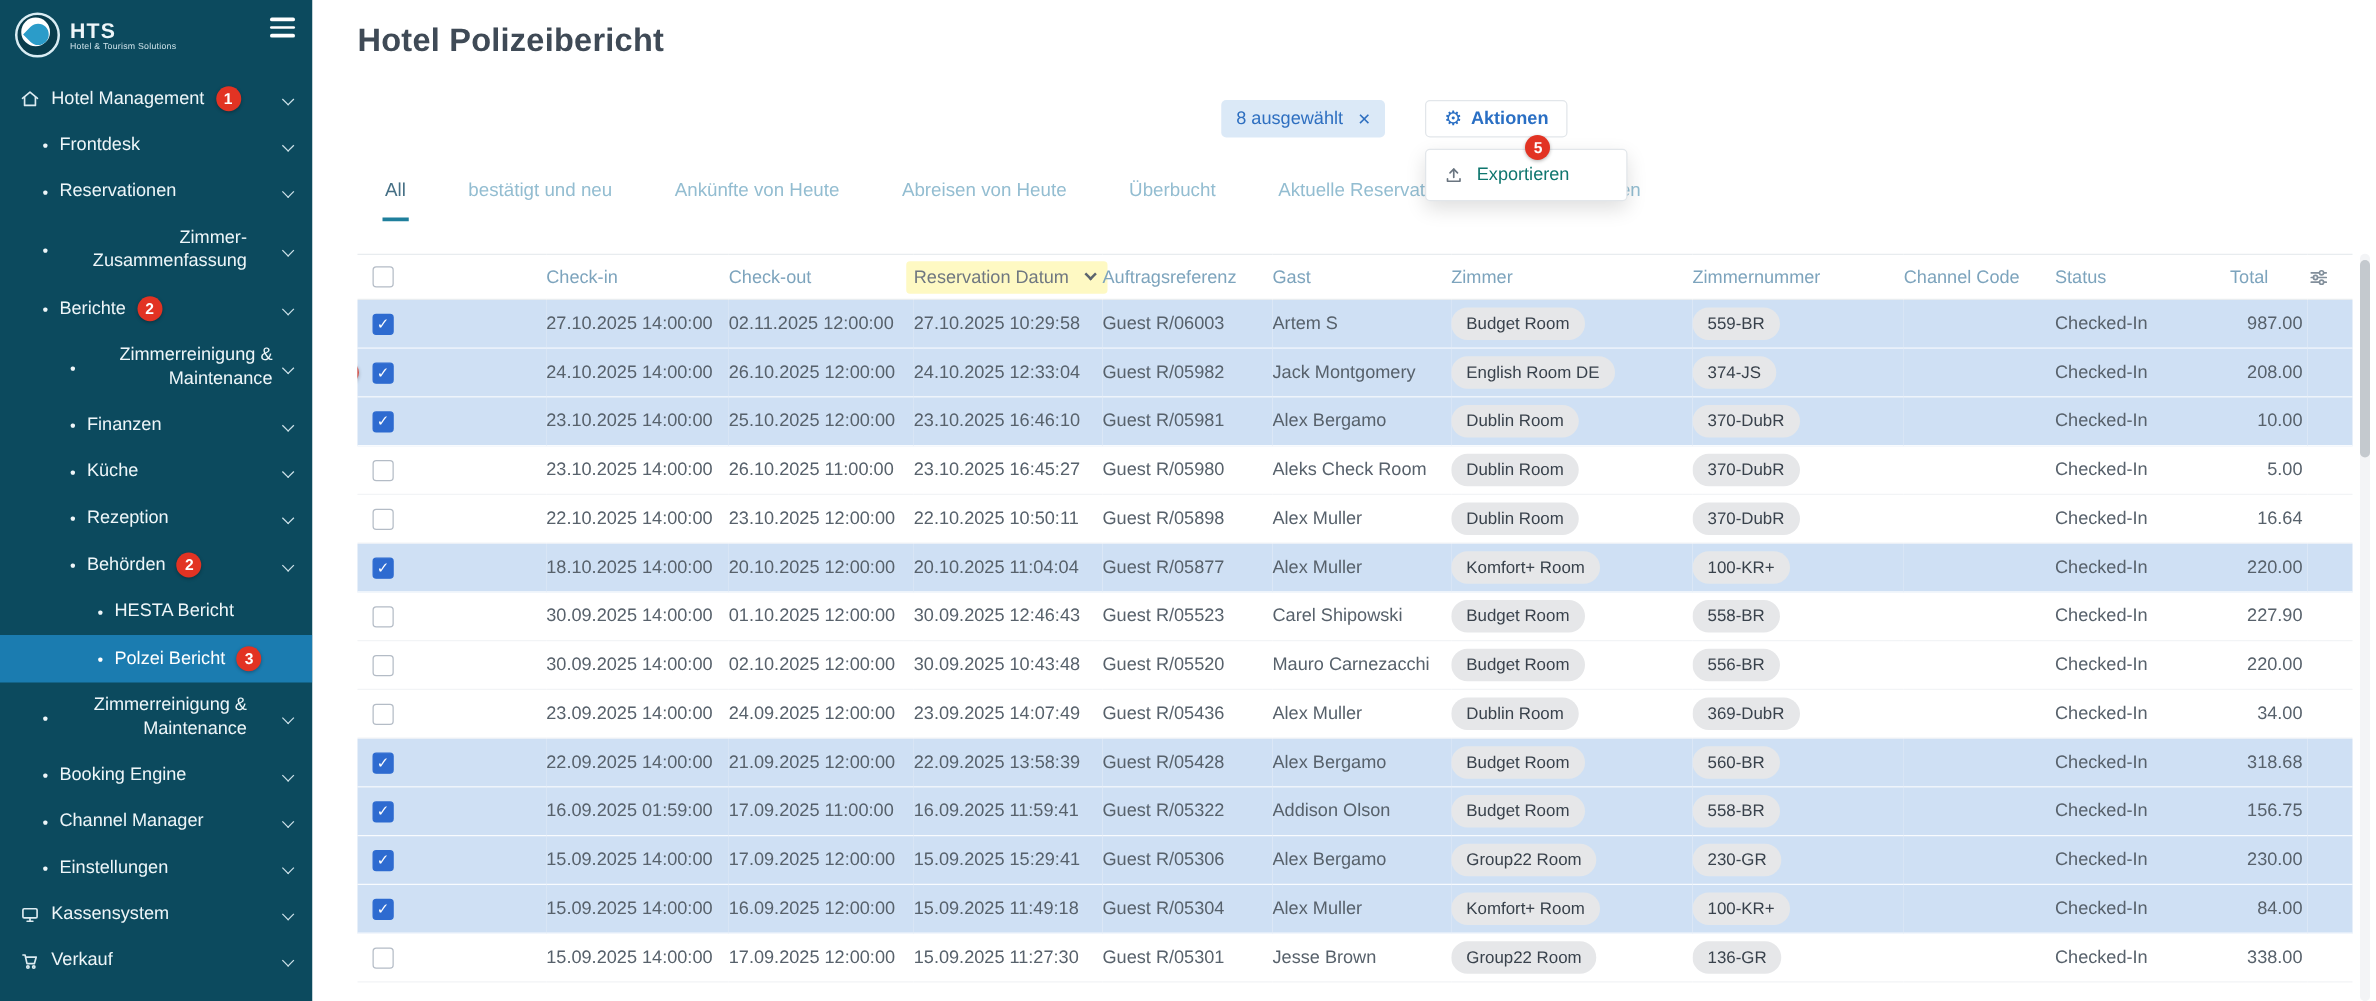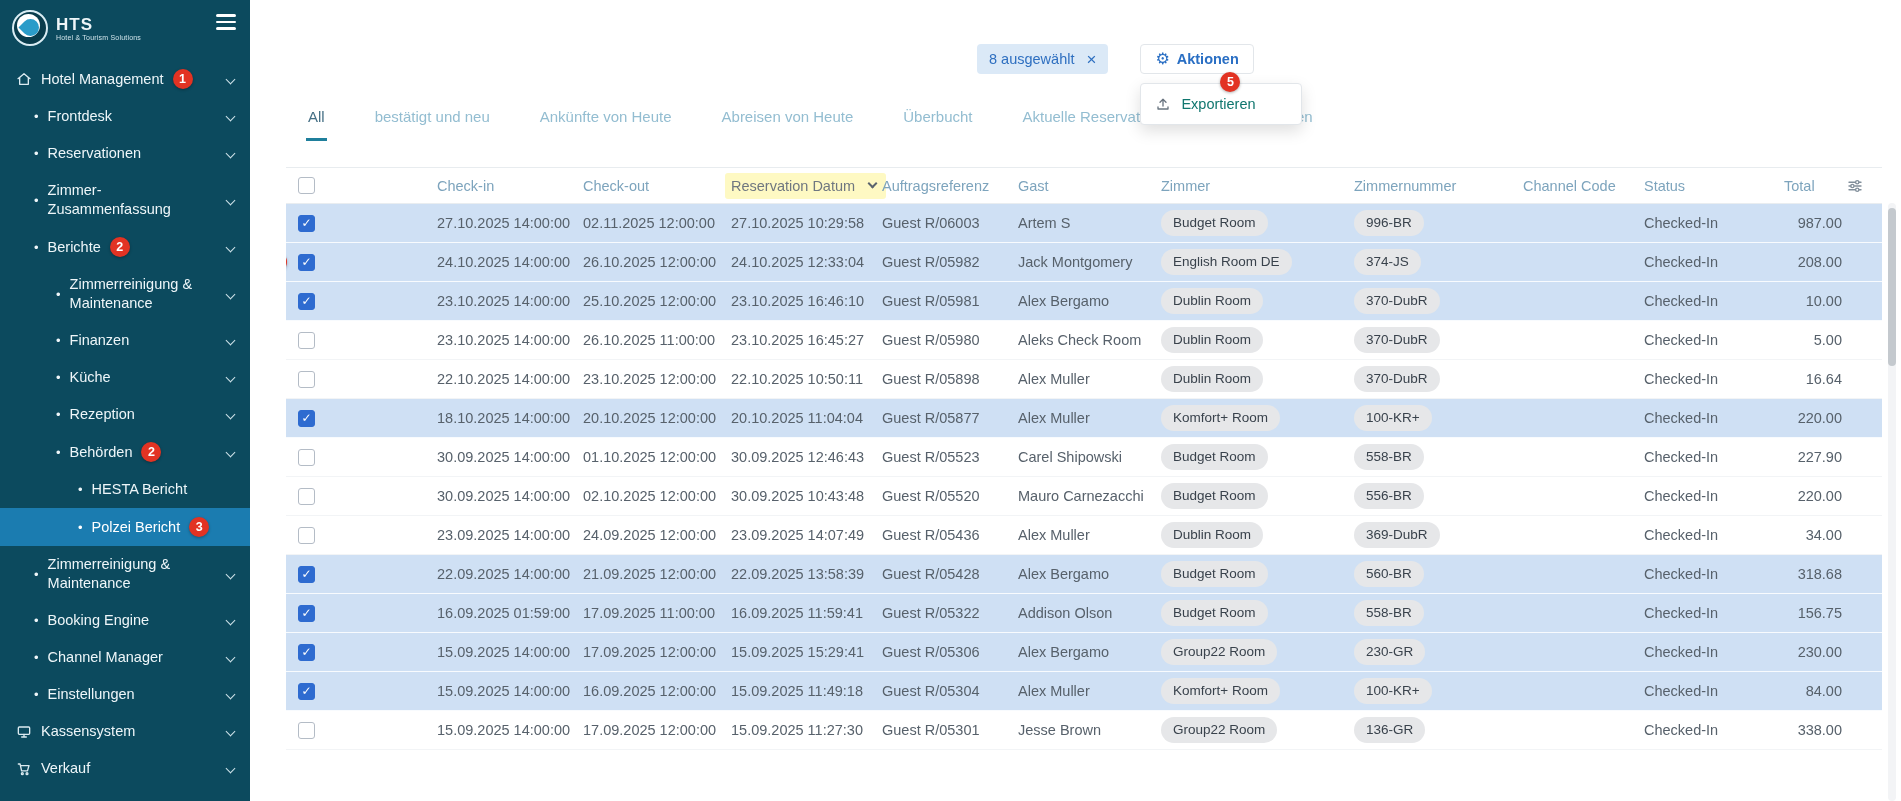--- a/index.html
+++ b/index.html
@@ -18,21 +18,21 @@
                        border-radius:50%; background:#ffffff; }
   .logo-mark::after { content:""; position:absolute; left:8px; top:7px; width:17px; height:17px;
                       border-radius:50% 50% 50% 0; background:#2b9cc9; transform:rotate(45deg); }
   .logo-title { font-size:17px; font-weight:700; letter-spacing:1px; line-height:18px; }
   .logo-sub { font-size:7px; color:#cfe3ea; letter-spacing:.2px; }
   .burger { width:20px; padding-top:4px; cursor:pointer; }
   .burger i { display:block; height:2.5px; background:#fff; border-radius:2px; margin-bottom:4px; }
 
   .sb-nav { flex:1; font-size:14.5px; }
   .s-item { display:flex; align-items:center; gap:9px; padding:9px 10px 9px 16px;
-            line-height:19px; cursor:pointer; }
+            line-height:19px; cursor:pointer;text-align:right; }
   .s-item.lvl1 { padding-left:34px; }
   .s-item.lvl2 { padding-left:56px; }
   .s-item.lvl3 { padding-left:78px; }
   .s-item.sel { background:#1b7cb0; color:#ffffff; }
   .s-label { flex:0 1 auto; }
   .lvl1 .s-label, .lvl2 .s-label { max-width:150px; }
   .bullet { font-size:13px; flex:none; }
   .s-ico { width:16px; height:16px; flex:none; color:#dcebf1; }
   .s-ico svg { width:16px; height:16px; display:block; }
   .chev { width:7px; height:7px; border-right:1.8px solid #cfe3ea; border-bottom:1.8px solid #cfe3ea;
@@ -229,20 +229,21 @@
               <circle cx="16.5" cy="19" r="1.4"></circle>
             </svg>
           </span>
           <span class="s-label">Verkauf</span>
           <span class="chev"></span>
         </div>
       </nav>
   </aside>
 
   <main class="main">
+    <h1 class="title">Hotel Polizeibericht</h1>
 
     <div class="toolbar">
       <div class="tb-group">
         <div class="chip">
           <span>8 ausgewählt</span>
           <span class="chip-x">×</span>
         </div>
         <div class="actions">
           <button class="actions-btn">
             <span class="gear">⚙</span>
@@ -314,21 +315,21 @@
           </thead>
           <tbody>
             <tr class="row sel">
               <td class="cb-cell"><span class="cb on">✓</span></td>
               <td>27.10.2025 14:00:00</td>
               <td>02.11.2025 12:00:00</td>
               <td>27.10.2025 10:29:58</td>
               <td>Guest R/06003</td>
               <td class="c-guest">Artem S</td>
               <td><span class="pill">Budget Room</span></td>
-              <td><span class="pill">996-BR</span></td>
+              <td><span class="pill">559-BR</span></td>
               <td></td>
               <td>Checked-In</td>
               <td class="td-right">987.00</td>
               <td></td>
             </tr>
             <tr class="row sel">
               <td class="cb-cell"><span class="ann row-ann">4</span><span class="cb on">✓</span></td>
               <td>24.10.2025 14:00:00</td>
               <td>26.10.2025 12:00:00</td>
               <td>24.10.2025 12:33:04</td>

